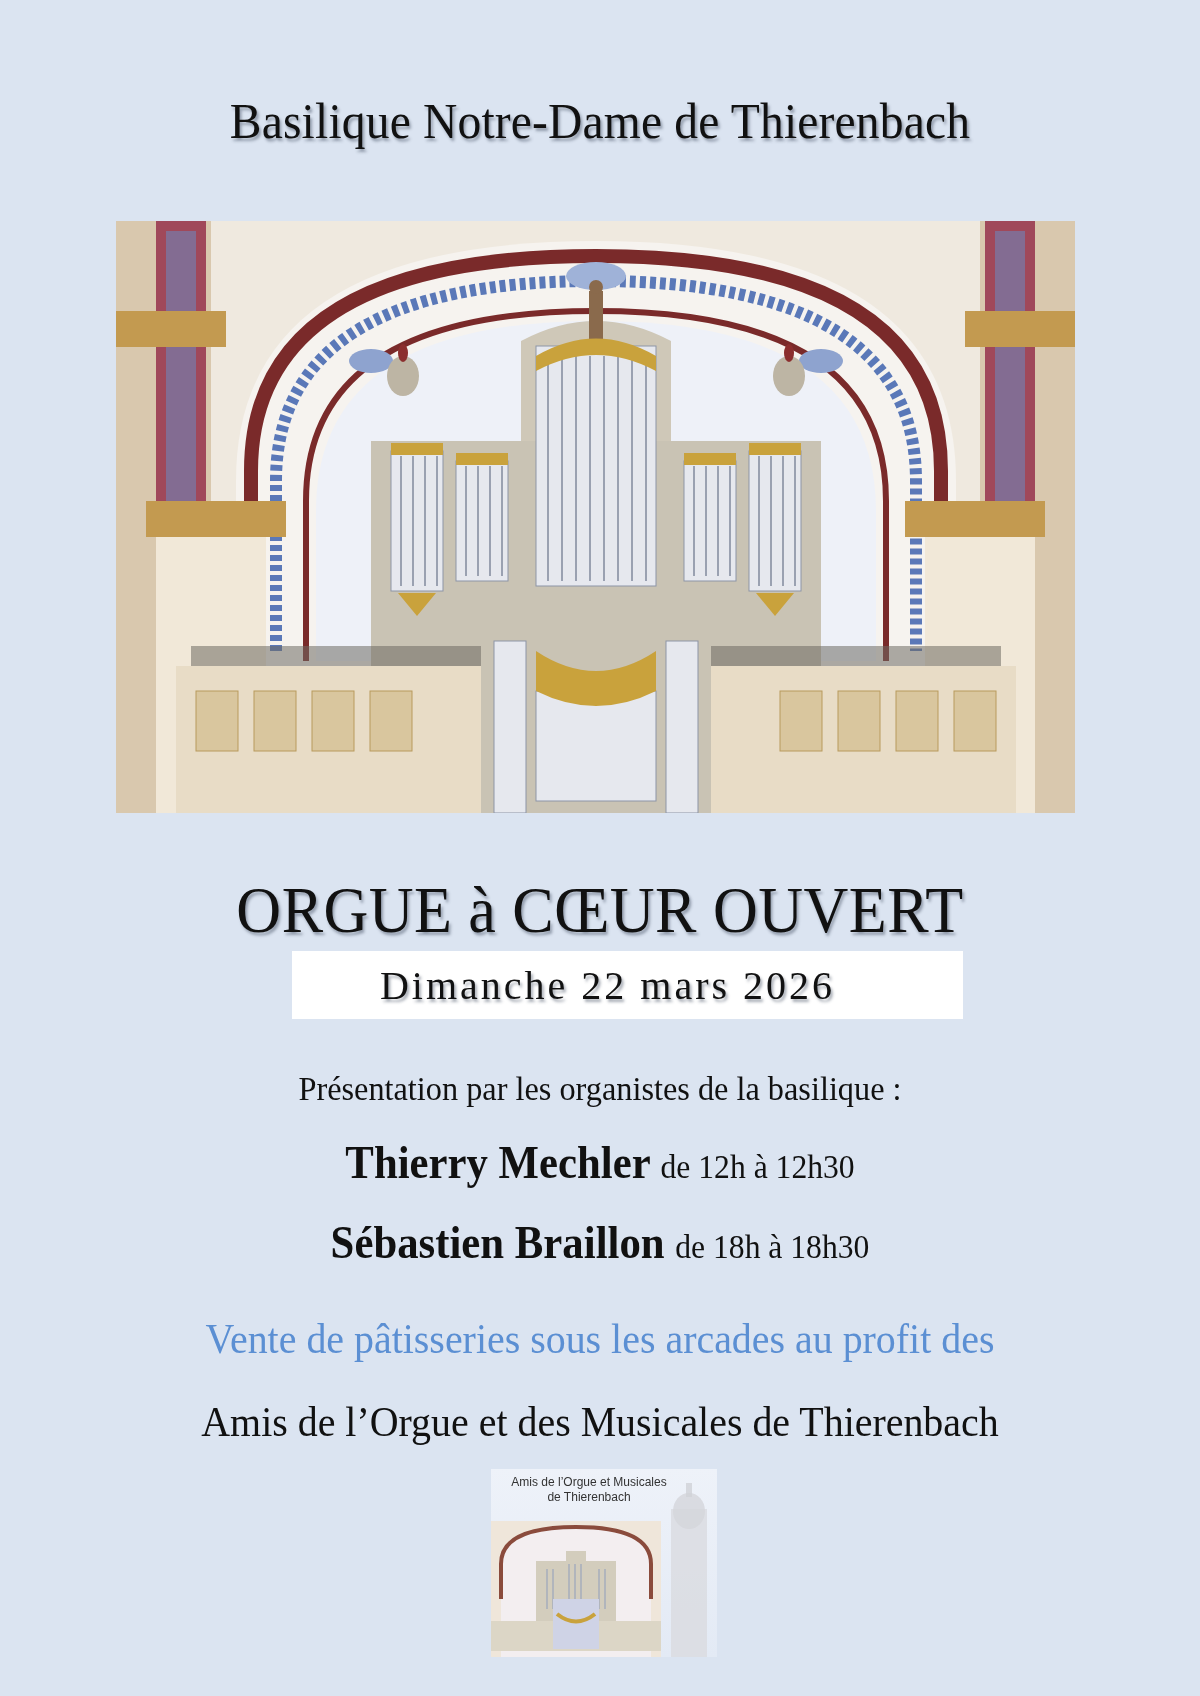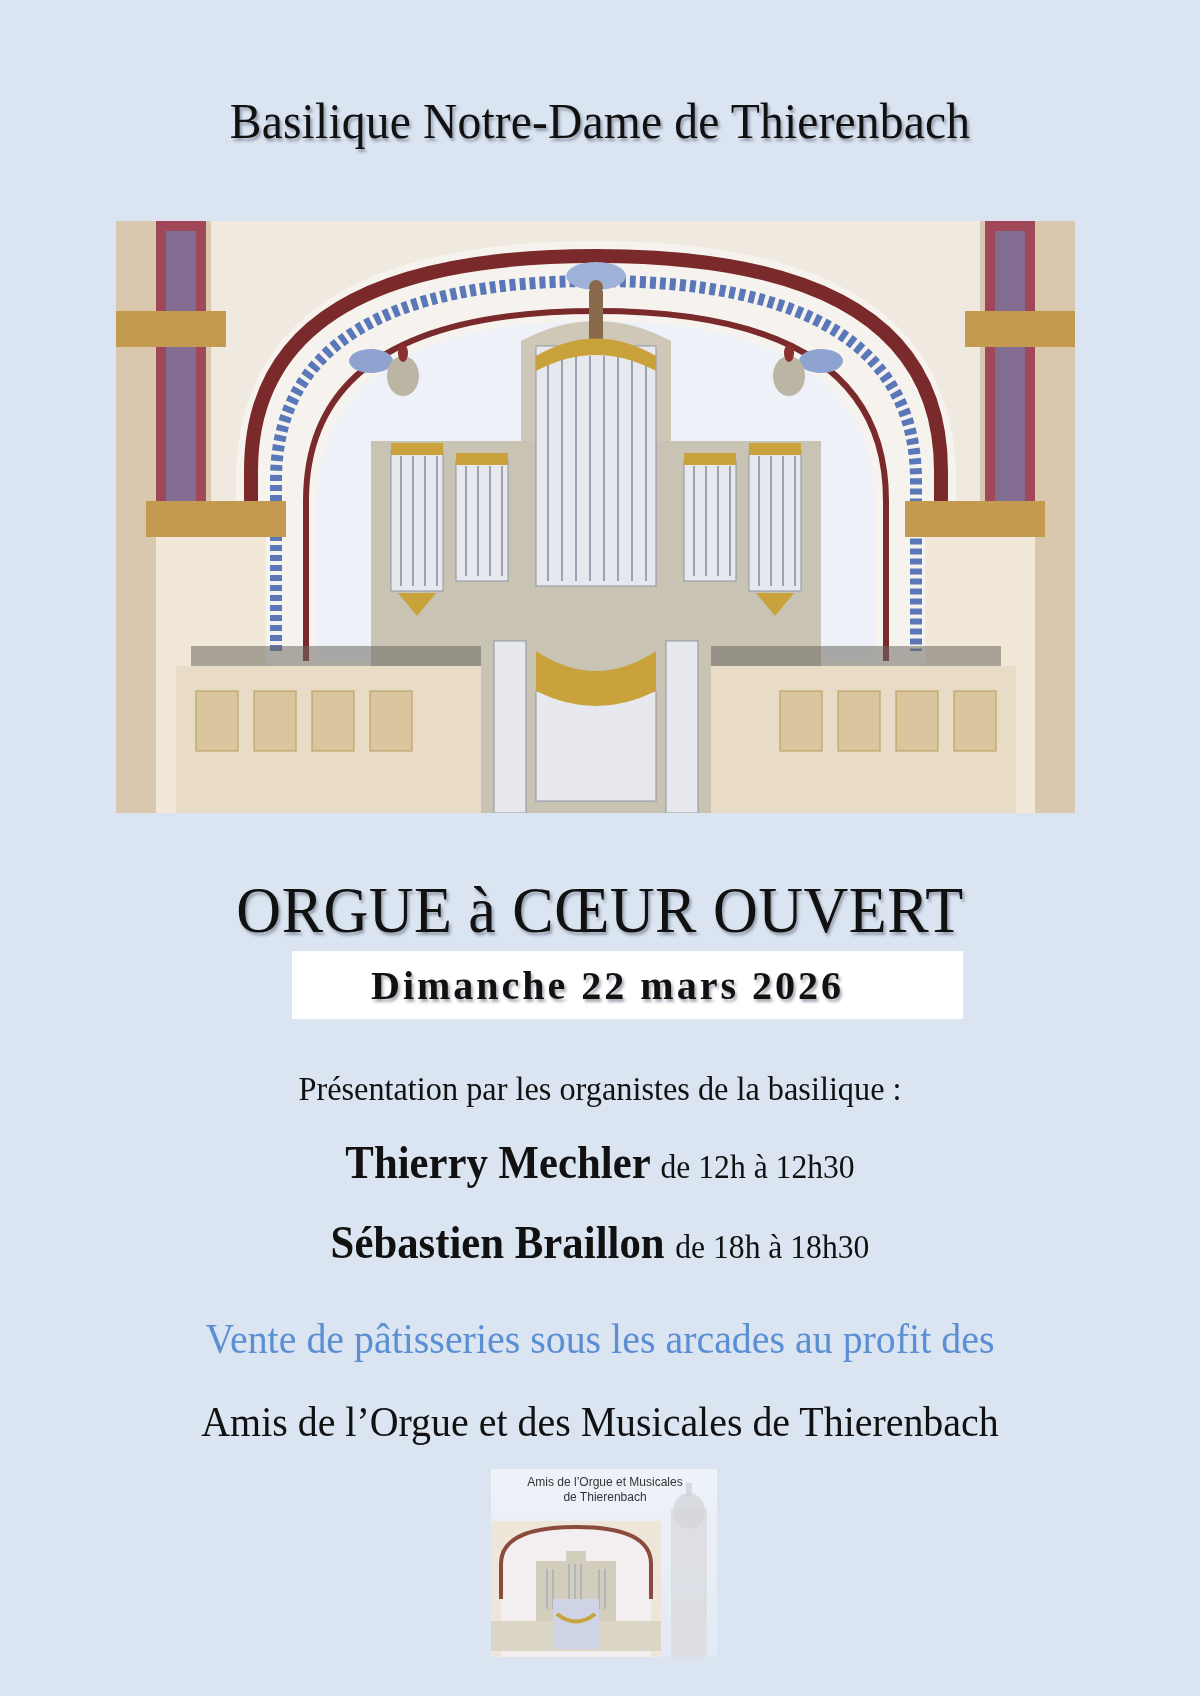--- a/index.html
+++ b/index.html
@@ -58,21 +58,21 @@
       height: 68px;
       background: #ffffff;
     }
     #date-text {
       position: absolute;
       left: 0;
       top: 11px;
       width: 100%;
       text-align: center;
       font-size: 40px;
-      font-weight: bold;
+      font-weight: normal;
       letter-spacing: 3px;
       text-indent: -40px;
     }
 
     #presentation-line {
       top: 1070px;
       font-size: 34px;
       transform: scaleX(0.95);
     }
     .organist-line {
@@ -111,21 +111,20 @@
     #logo-text {
       position: absolute;
       left: 0;
       top: 6px;
       width: 196px;
       text-align: center;
       font-family: "Liberation Sans", "DejaVu Sans", sans-serif;
       font-size: 12px;
       line-height: 15px;
       color: #333;
-      margin-left: 16px;
     }
     #logo-text div { white-space: nowrap; }
     #logo svg { position: absolute; left: 0; top: 0; }
   </style>
 </head>
 <body>
 
 <div class="abs center-text shadow-text" id="header-title">Basilique Notre-Dame de Thierenbach</div>
 
 <div class="abs" id="main-photo">

